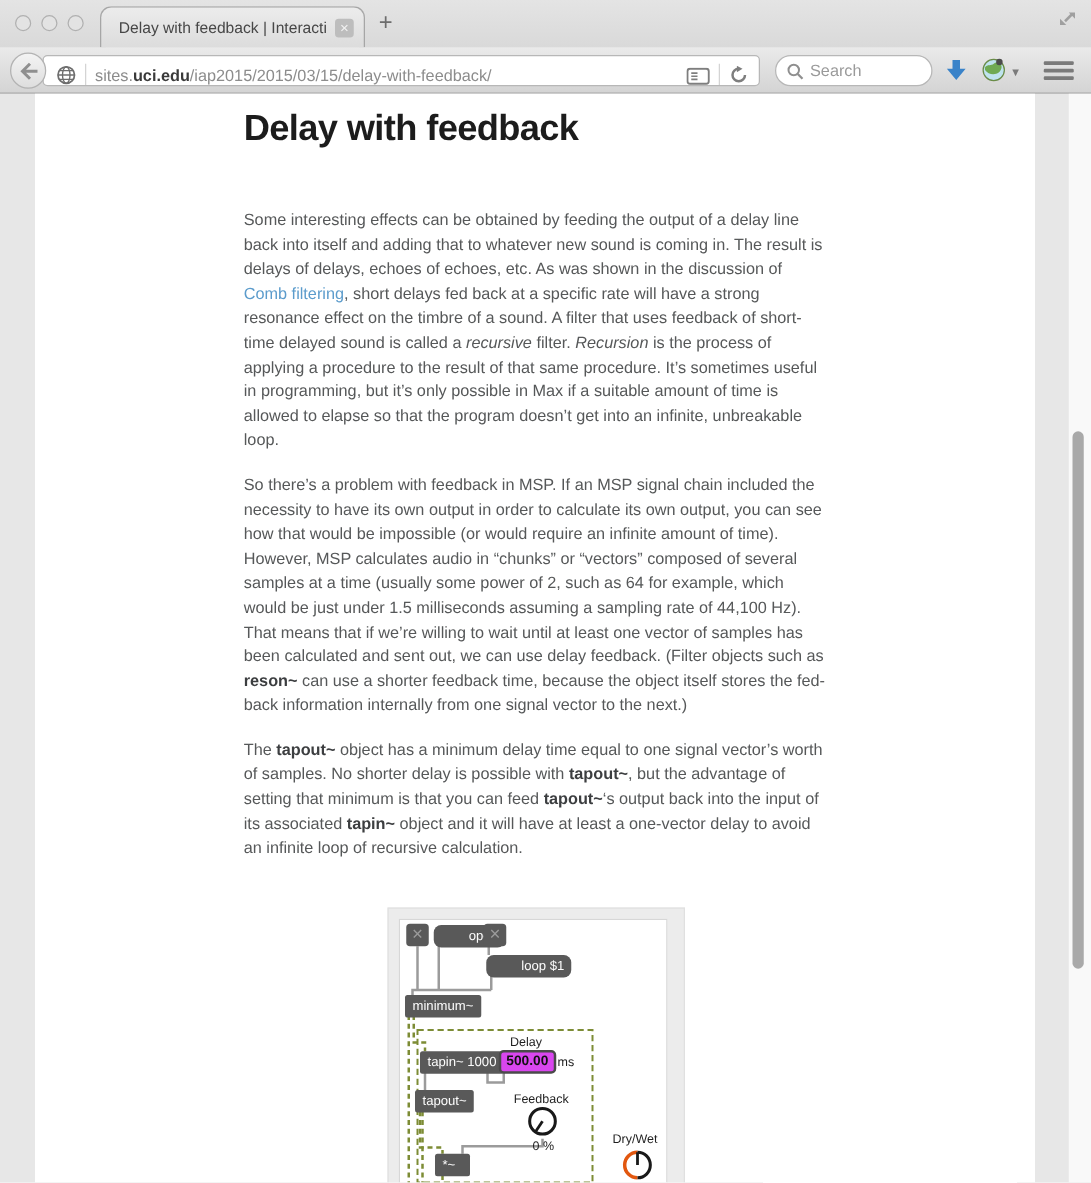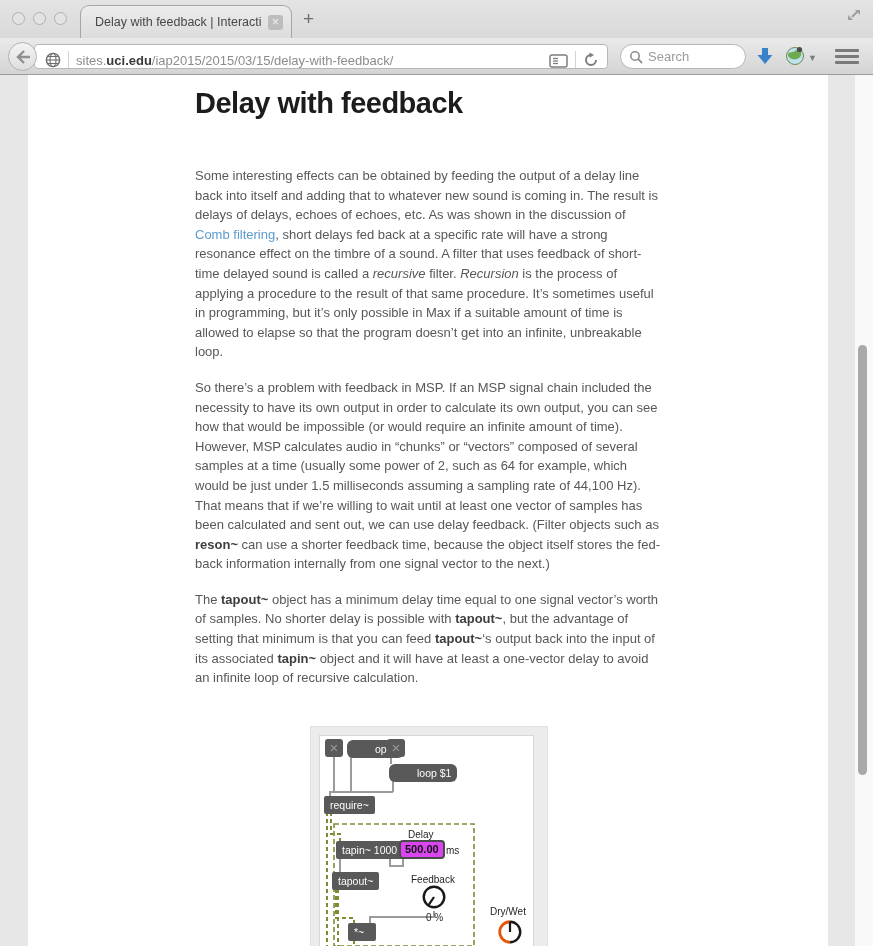--- a/index.html
+++ b/index.html
@@ -204,21 +204,21 @@
               <path d="M34,204 V226"></path>
               <path d="M10,242 L28,256"></path>
               <path d="M28,242 L10,256"></path>
             </g>
           </svg>
 
           <div class="pbox ptoggle" style="left:5px; top:3px;">×</div>
           <div class="pbox pmsg" style="left:27px; top:4px;">open</div>
           <div class="pbox ptoggle" style="left:67px; top:3px;">×</div>
           <div class="pbox pmsg" style="left:69px; top:28px;">loop $1</div>
-          <div class="pbox" style="left:4px; top:60px;">require~</div>
+          <div class="pbox" style="left:4px; top:60px;">minimum~</div>
 
           <div class="plabel" style="left:88px; top:93px;">Delay</div>
           <div class="pbox" style="left:16px; top:105px;">tapin~ 1000</div>
           <div class="pnum" style="left:79px; top:104px;">500.00</div>
           <div class="plabel" style="left:126px; top:109px;">ms</div>
 
           <div class="pbox" style="left:12px; top:136px;">tapout~</div>
           <div class="plabel" style="left:91px; top:138px;text-align:center;">Feedback</div>
           <div class="pdial" style="left:100px; top:147px;">
             <svg width="28" height="28" viewBox="0 0 30 30">

